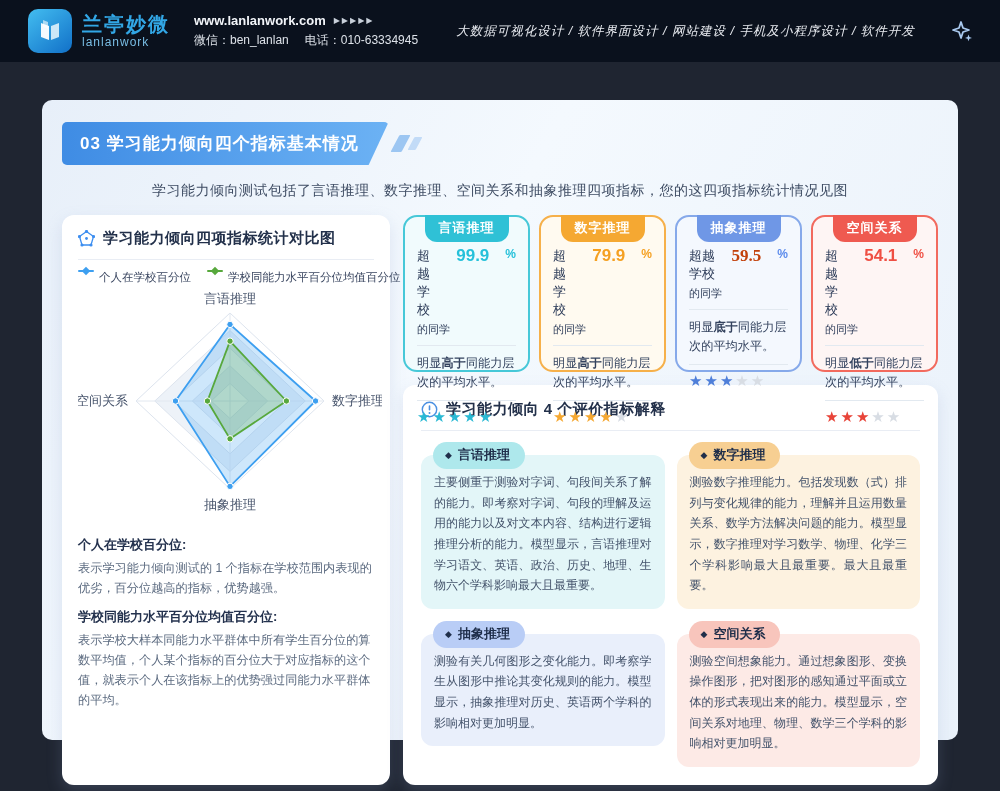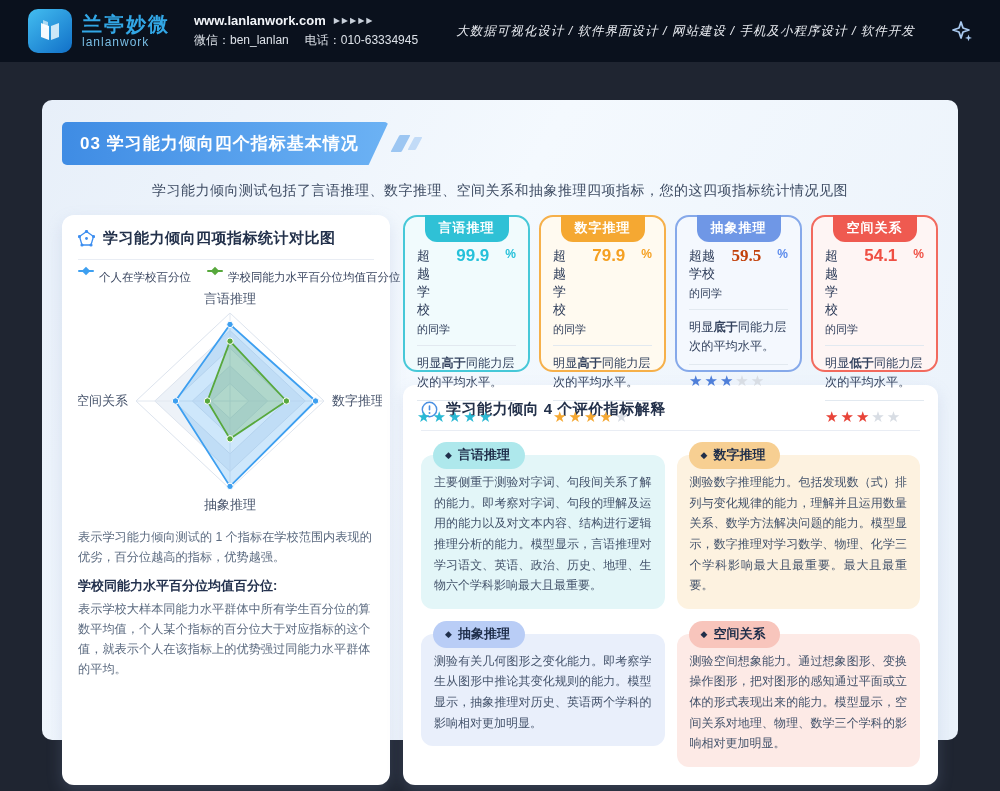--- a/index.html
+++ b/index.html
@@ -165,20 +165,21 @@
           <circle cx="152" cy="54.16" r="3.2" fill="#57a83c" stroke="#ffffff" stroke-width="1"></circle>
           <circle cx="208.4" cy="114" r="3.2" fill="#57a83c" stroke="#ffffff" stroke-width="1"></circle>
           <circle cx="152" cy="151.84" r="3.2" fill="#57a83c" stroke="#ffffff" stroke-width="1"></circle>
           <circle cx="129.44" cy="114" r="3.2" fill="#57a83c" stroke="#ffffff" stroke-width="1"></circle>
           <text x="152" y="16" text-anchor="middle" font-size="13" fill="#46536b">言语推理</text>
           <text x="254" y="118" text-anchor="start" font-size="13" fill="#46536b">数字推理</text>
           <text x="152" y="222" text-anchor="middle" font-size="13" fill="#46536b">抽象推理</text>
           <text x="50" y="118" text-anchor="end" font-size="13" fill="#46536b">空间关系</text>
         </svg>
       <div class="defs">
+        <h4>个人在学校百分位:</h4>
         <p>表示学习能力倾向测试的 1 个指标在学校范围内表现的优劣，百分位越高的指标，优势越强。</p>
         <h4>学校同能力水平百分位均值百分位:</h4>
         <p>表示学校大样本同能力水平群体中所有学生百分位的算数平均值，个人某个指标的百分位大于对应指标的这个值，就表示个人在该指标上的优势强过同能力水平群体的平均。</p>
       </div>
     </section>
 
     <section class="right-col">
       <div class="cards-row">
 
         <div class="metric-card" style="border-color: rgb(71, 200, 216); background: rgb(241, 251, 253);">

